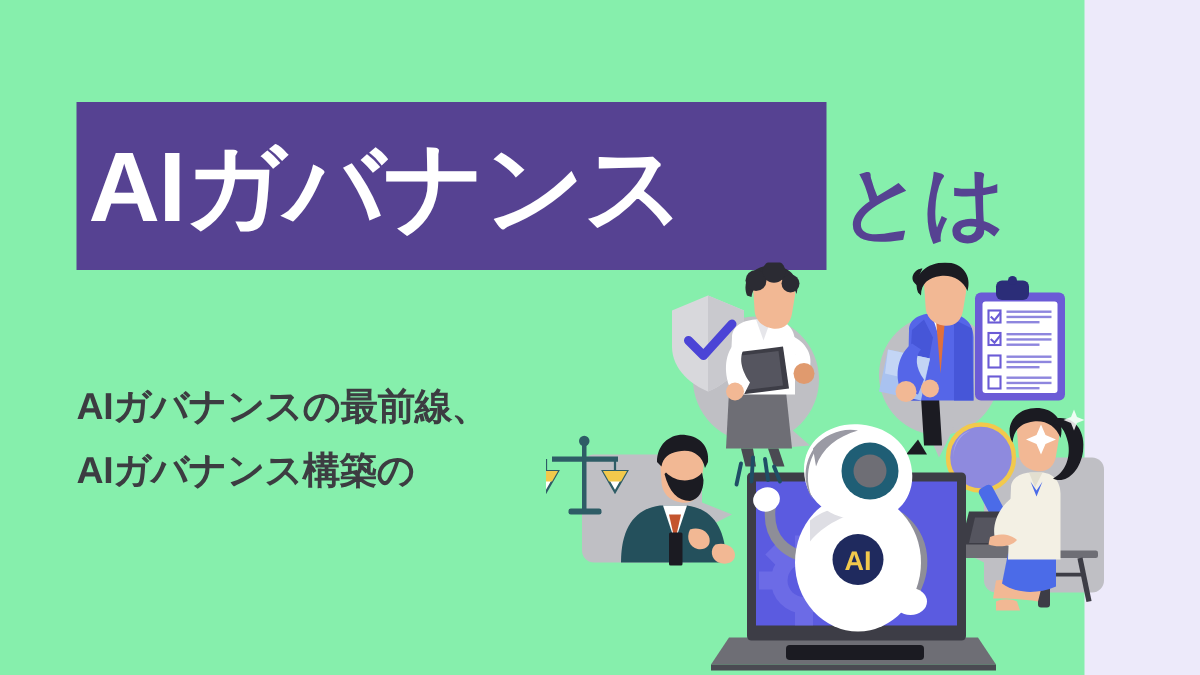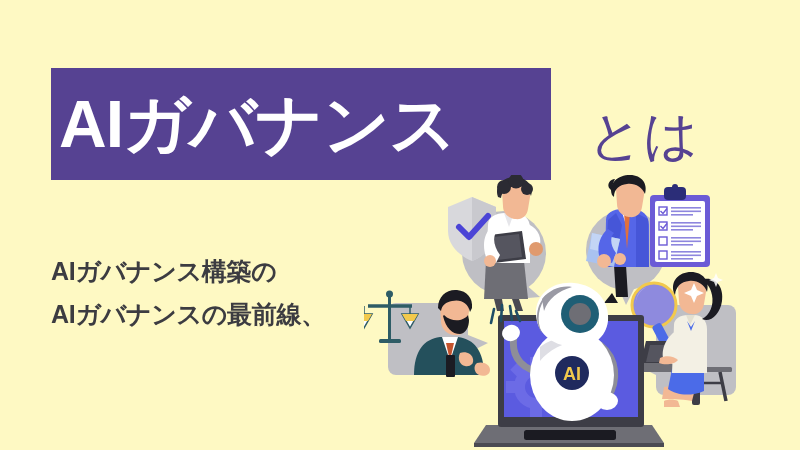--- a/index.html
+++ b/index.html
@@ -3,45 +3,45 @@
 <meta charset="utf-8">
 <style>
   * { margin:0; padding:0; box-sizing:border-box; }
   html, body { width:800px; height:450px; }
   body {
     font-family: "Liberation Sans", "DejaVu Sans", sans-serif;
     background:#EDEAFA;
     overflow:hidden;
     position:relative;
   }
-  #canvas { position:absolute; inset:0; width:800px; height:450px; background:#fef9c3;padding-left:16px; }
+  #canvas { position:absolute; inset:0; width:723px; height:450px; background:#86efac;padding-left:16px; }
 
   
   #title-block {
     position:absolute; left:0; top:60px; width:800px; height:125px;
   }
   #title-box {
     position:absolute; left:51px; top:8px; width:500px; height:112px;
     background:#564292;
     display:flex; align-items:center; justify-content:flex-start;
   }
   #title-main {
     color:#FFFFFF;
     font-size:66px;
     font-weight:700;
     letter-spacing:-1px;
     line-height:1;
     padding-left:8px;
     white-space:nowrap;
   }
   #title-suffix {
-    position:absolute; left:588px; top:48px;
+    position:absolute; left:560px; top:48px;
     color:#564292;
     font-size:54px;
-    font-weight:400;
+    font-weight:700;
     line-height:1;
     white-space:nowrap;
   }
 
   
   #subtitle {
     position:absolute; left:51px; top:250px; width:330px;
     color:#3C3C41;
     font-size:25px;
     font-weight:700;
@@ -60,22 +60,22 @@
 <div id="canvas">
 
   <div id="title-block">
     <div id="title-box">
       <span id="title-main">AIガバナンス</span>
     </div>
     <span id="title-suffix">とは</span>
   </div>
 
   <div id="subtitle">
+    <div>AIガバナンスの最前線、</div>
     <div>AIガバナンス構築の</div>
-    <div>AIガバナンスの最前線、</div>
   </div>
 
   <div id="illustration">
     <svg width="430" height="275" viewBox="0 0 430 275" xmlns="http://www.w3.org/2000/svg">
 
       <g>
         <rect x="24" y="128" width="80" height="72" rx="8" fill="#BFBFC4"></rect>
         <path d="M104 160 L124 168 L104 178 Z" fill="#BFBFC4"></path>
 
         <g>

